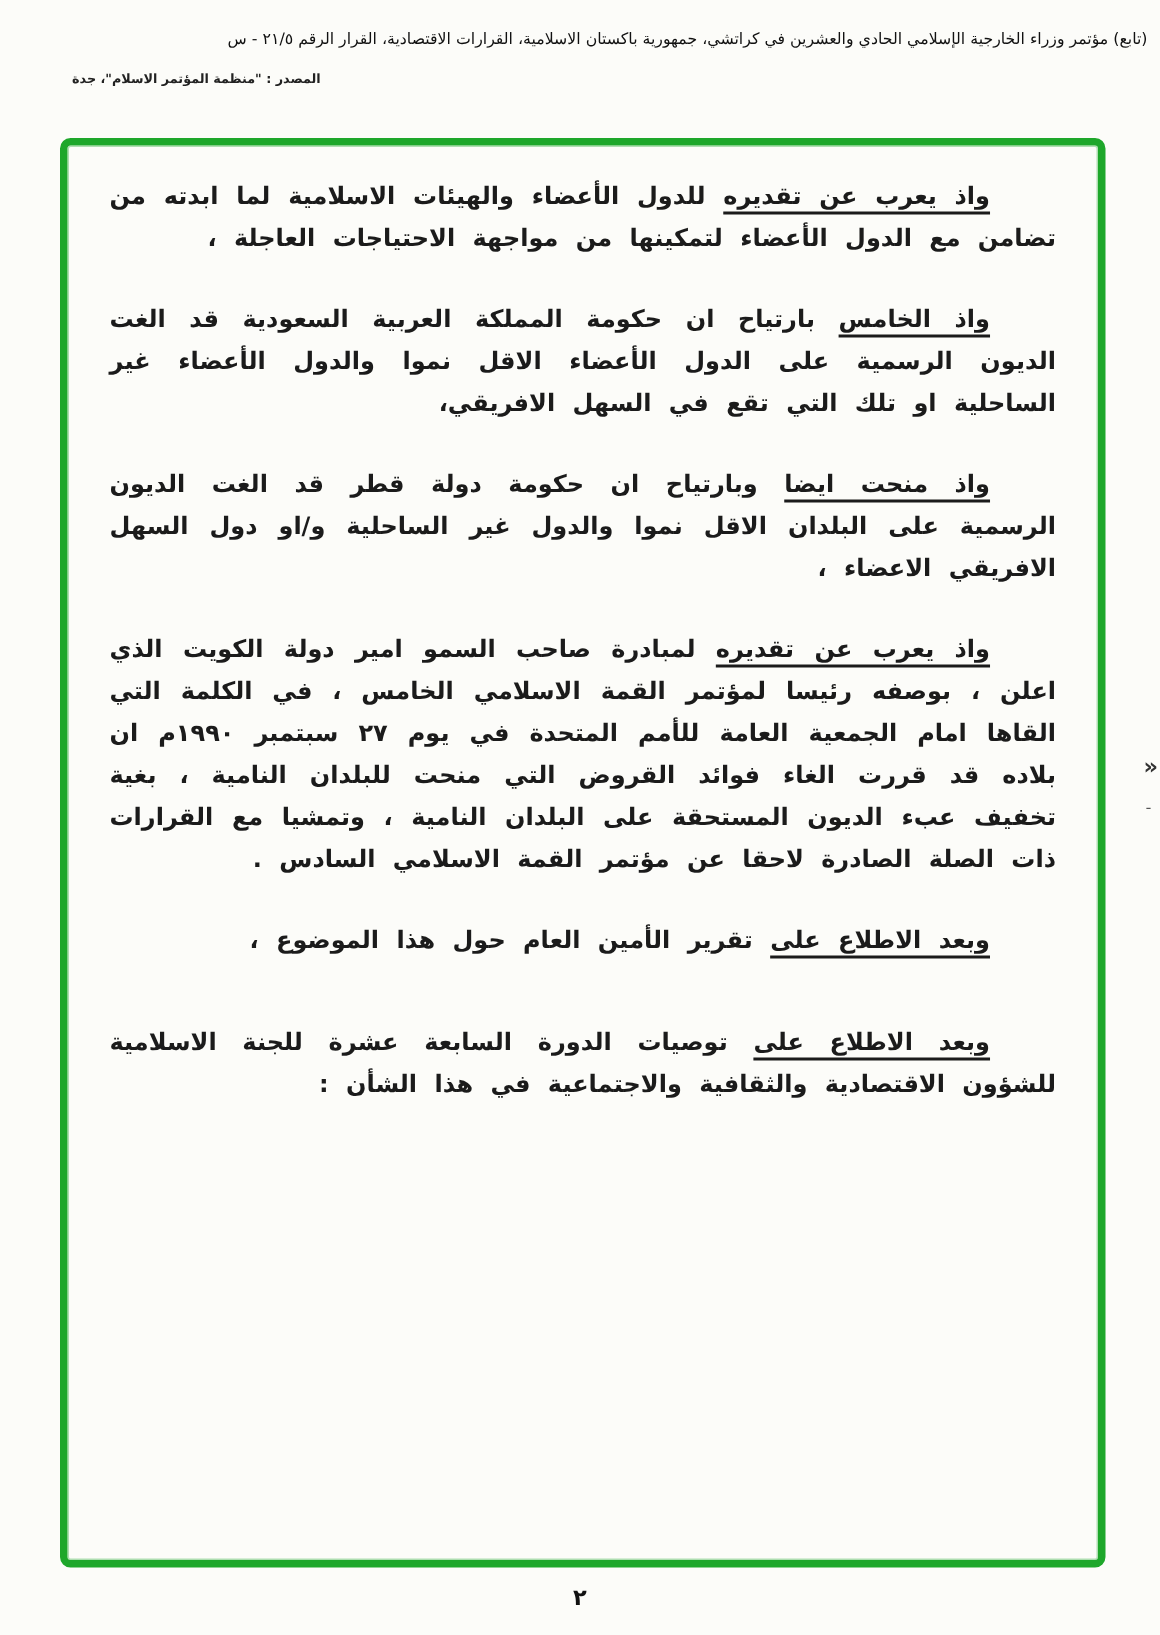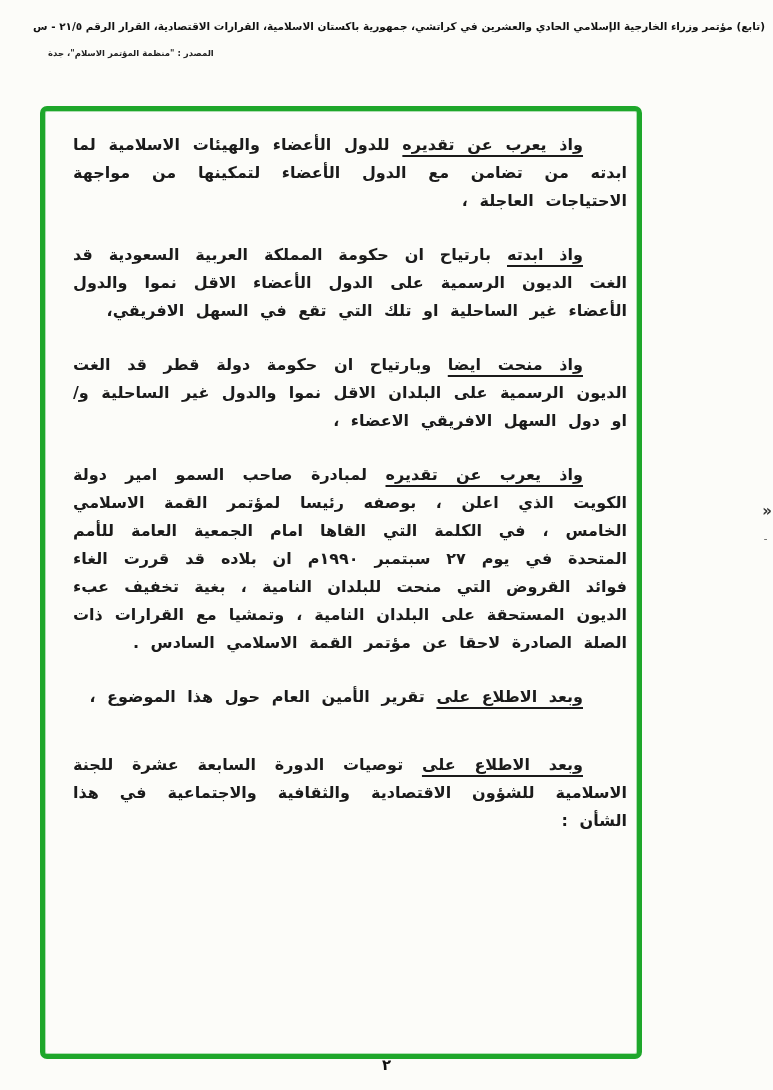--- a/index.html
+++ b/index.html
@@ -17,48 +17,48 @@
     overflow: hidden;
     color: #161616;
   }
 
   .header-line1 {
     position: absolute;
     top: 20px;
     right: 8px;
     left: 6px;
     font-size: 10.5px;
-    font-weight: bold;
+    font-weight: normal;
     text-align: right;
     white-space: nowrap;
     letter-spacing: 0.2px;
     color: #111;
   }
 
   .header-line2 {
     position: absolute;
     top: 48px;
     left: 48px;
     font-size: 8.5px;
     font-weight: bold;
     white-space: nowrap;
     color: #222;
     direction: rtl;
   }
 
   .doc-frame {
     position: absolute;
-    top: 106px;
+    top: 92px;
     left: 40px;
-    width: 602px;
+    width: 697px;
     height: 953px;
     border: 5px solid #1ea72b;
     border-radius: 7px;
     box-shadow: inset 0 0 0 1px rgba(30,167,43,0.35);
-    padding: 20px 10px 12px 28px;
+    padding: 20px 28px 12px 28px;
     background: transparent;
   }
 
   .para {
     font-size: 16px;
     font-weight: bold;
     line-height: 28px;
     text-align: justify;
     text-indent: 44px;
     margin-bottom: 26px;
@@ -110,21 +110,21 @@
 
 <div class="header-line2">المصدر : "منظمة المؤتمر الاسلام"، جدة</div>
 
 <div class="doc-frame">
 
   <p class="para">
     <span class="lead">واذ يعرب عن تقديره</span><span> للدول الأعضاء والهيئات الاسلامية لما ابدته من تضامن مع الدول الأعضاء لتمكينها من مواجهة الاحتياجات العاجلة ،</span>
   </p>
 
   <p class="para">
-    <span class="lead">واذ ابدته</span><span> بارتياح ان حكومة المملكة العربية السعودية قد الغت الديون الرسمية على الدول الأعضاء الاقل نموا والدول الأعضاء غير الساحلية او تلك التي تقع في السهل الافريقي،</span>
+    <span class="lead">واذ الخامس</span><span> بارتياح ان حكومة المملكة العربية السعودية قد الغت الديون الرسمية على الدول الأعضاء الاقل نموا والدول الأعضاء غير الساحلية او تلك التي تقع في السهل الافريقي،</span>
   </p>
 
   <p class="para">
     <span class="lead">واذ منحت ايضا</span><span> وبارتياح ان حكومة دولة قطر قد الغت الديون الرسمية على البلدان الاقل نموا والدول غير الساحلية و/او دول السهل الافريقي الاعضاء ،</span>
   </p>
 
   <p class="para">
     <span class="lead">واذ يعرب عن تقديره</span><span> لمبادرة صاحب السمو امير دولة الكويت الذي اعلن ، بوصفه رئيسا لمؤتمر القمة الاسلامي الخامس ، في الكلمة التي القاها امام الجمعية العامة للأمم المتحدة في يوم ٢٧ سبتمبر ١٩٩٠م ان بلاده قد قررت الغاء فوائد القروض التي منحت للبلدان النامية ، بغية تخفيف عبء الديون المستحقة على البلدان النامية ، وتمشيا مع القرارات ذات الصلة الصادرة لاحقا عن مؤتمر القمة الاسلامي السادس .</span>
   </p>
 

